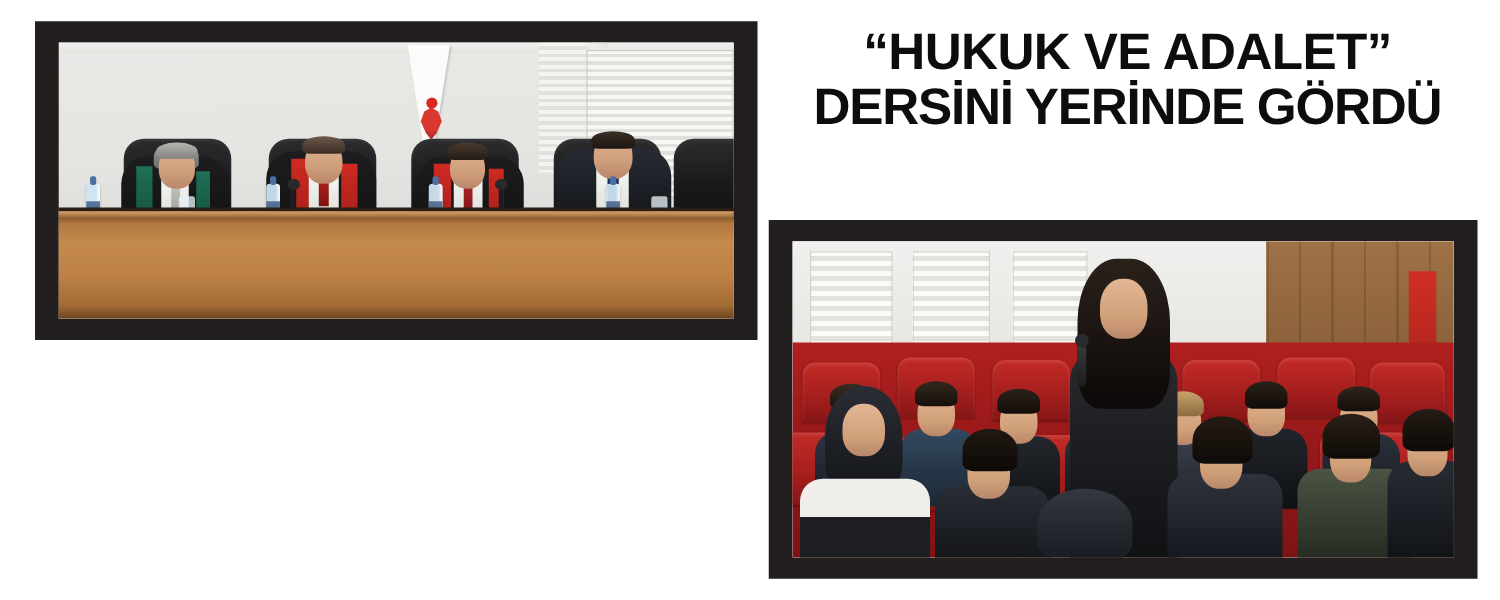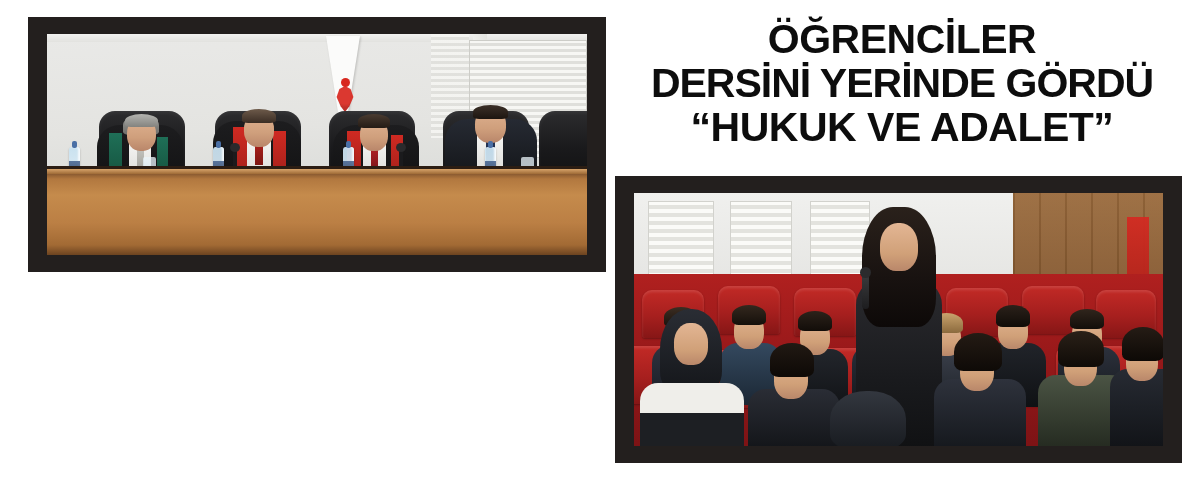--- a/index.html
+++ b/index.html
@@ -439,18 +439,17 @@
           <div class="st-body" style="left:476px; top:176px; width:70px; height:80px; background:linear-gradient(180deg,#272b33,#111317);"></div>
           <div class="st-head" style="left:492px; top:148px; width:32px; height:40px;"></div>
           <div class="st-hair" style="left:488px; top:134px; width:42px; height:34px; background:linear-gradient(180deg,#251c15,#0d0906);"></div>
         </div>
 
       </div>
     </div>
   </div>
 
   <div id="headline">
-    <span class="hl-line" id="hl1">ÖĞRENCİLER</span>
+    <span class="hl-line" id="hl2">“HUKUK VE ADALET”</span>
     <span class="hl-line" id="hl3">DERSİNİ YERİNDE GÖRDÜ</span>
-    <span class="hl-line" id="hl2">“HUKUK VE ADALET”</span>
   </div>
 
 </div>
 
 </body></html>

